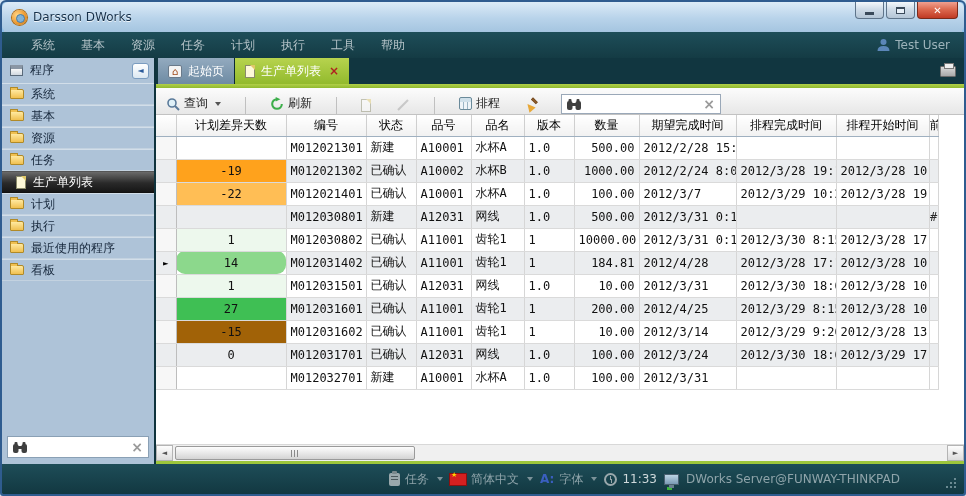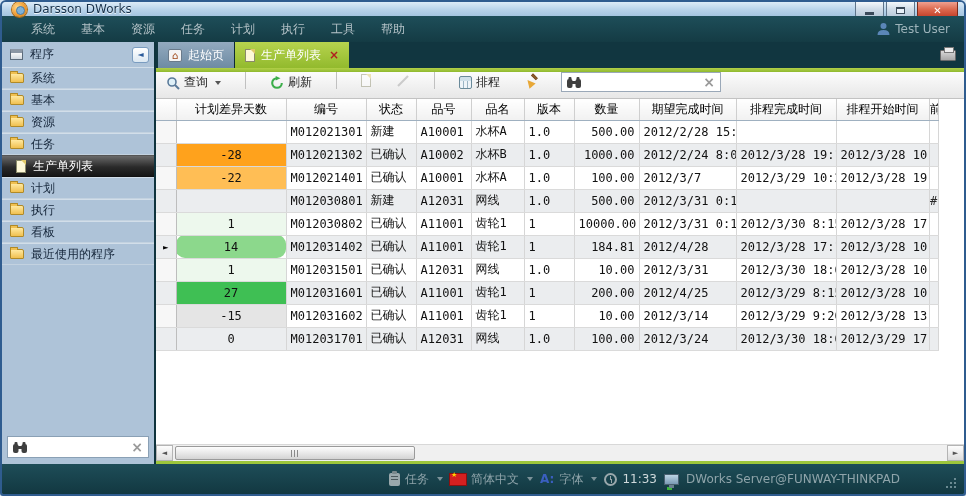--- a/index.html
+++ b/index.html
@@ -1,21 +1,21 @@
 <!DOCTYPE html>
 <html><head>
 <meta charset="utf-8">
 <style>
   * { margin:0; padding:0; box-sizing:border-box; }
   html,body { width:966px; height:496px; background:#d7e6f3; font-family:"DejaVu Sans","Liberation Sans",sans-serif; }
   .window { position:relative; width:966px; height:496px; border:2px solid #2f5c8f; border-radius:6px 6px 3px 3px;
             box-shadow: inset 0 0 0 2px #8fc0e8; background:#aec3d8; overflow:hidden; display:flex; flex-direction:column; }
 
   
-  .titlebar { height:14px; background:linear-gradient(#dcebf7,#b8d3ea 55%,#a5c5e0); display:flex; align-items:center; padding:0 6px 0 10px; flex:0 0 auto; }
+  .titlebar { height:30px; background:linear-gradient(#dcebf7,#b8d3ea 55%,#a5c5e0); display:flex; align-items:center; padding:0 6px 0 10px; flex:0 0 auto;border-radius:6px; }
   .gear-icon { width:15px; height:15px; border-radius:50%; background:radial-gradient(circle at 35% 35%, #ffd88a, #f09a2e 55%, #c87a18); position:relative; margin-right:6px; box-shadow:0 0 0 1px #b06d14; }
   .gear-icon::after { content:""; position:absolute; left:4px; top:4px; width:7px; height:7px; border-radius:50%; background:#7fb2d8; border:1px solid #4a7aa0; }
   .title-text { font-size:12px; color:#15304a; text-shadow:0 1px 0 rgba(255,255,255,.8); }
   .win-buttons { margin-left:auto; display:flex; gap:2px; align-self:flex-start; }
   .win-btn { height:17px; border:1px solid #5e748a; border-top:none; border-radius:0 0 4px 4px; display:flex; align-items:center; justify-content:center; font-size:9px; color:#2a3a4a; background:linear-gradient(#f4f8fb,#cfdce8 45%,#b4c6d6); }
   .win-btn.min,.win-btn.max { width:29px; }
   .win-btn.close { width:41px; background:linear-gradient(#f0a090,#dd6a50 45%,#c03a24); color:#fff; border-color:#7a2a1a; font-size:10px; font-weight:bold; }
   .glyph-min { width:9px; height:3px; background:#3a4a5a; margin-top:6px; }
   .glyph-max { width:9px; height:7px; border:1px solid #3a4a5a; border-top:2px solid #3a4a5a; background:#e8f0f8; }
 
@@ -51,21 +51,21 @@
   .tab { display:flex; align-items:center; gap:6px; padding:0 10px; font-size:12px; color:#fff; cursor:pointer; }
   .tab.home-tab { background:linear-gradient(#93aabf,#6e8ba3); border-right:1px solid #0d2a33; }
   .tab.active-tab { background:linear-gradient(#b7d34e,#92ba2d); }
   .home-chip { width:14px; height:13px; background:#f4f4f4; border:1px solid #6a7a8a; border-radius:2px; font-size:10px; line-height:11px; text-align:center; color:#a04818; }
   .tab-close { color:#b02020; font-size:12px; font-weight:bold; margin-left:2px; }
   .printer-icon { margin-left:auto; align-self:center; margin-right:8px; width:16px; height:11px; background:linear-gradient(#d8d8d8,#a8a8a8); border:1px solid #6a6a6a; border-radius:1px; position:relative; }
   .printer-icon::before { content:""; position:absolute; left:3px; top:-4px; width:8px; height:4px; background:#eee; border:1px solid #777; }
   .greenstrip { height:4px; background:linear-gradient(#b2cf48,#8fb92f); flex:0 0 auto; }
 
   
-  .toolbar { height:27px; background:linear-gradient(#fcfcfc,#e7e7e7); border-bottom:1px solid #c2c2c2; display:flex; align-items:flex-start; padding:0 6px; gap:17px; font-size:12px; color:#1a1a1a; flex:0 0 auto; }
+  .toolbar { height:27px; background:linear-gradient(#fcfcfc,#e7e7e7); border-bottom:1px solid #c2c2c2; display:flex; align-items:flex-end; padding:0 6px; gap:17px; font-size:12px; color:#1a1a1a; flex:0 0 auto; }
   .tb-btn { display:flex; align-items:center; gap:4px; padding:2px 4px; border-radius:2px; cursor:pointer; }
   .tb-sep { width:1px; height:17px; background:#c0c0c0; margin:0 3px; }
   .caret { width:0; height:0; border-left:3px solid transparent; border-right:3px solid transparent; border-top:4px solid #555; margin-left:3px; }
   .disabled { opacity:.45; }
   .calc-icon { width:13px; height:13px; border:1px solid #6a8a9a; border-radius:2px; background:
       linear-gradient(#cfe0ea,#cfe0ea) 0 0/13px 4px no-repeat, repeating-linear-gradient(90deg,#eef4f8 0 3px,#9ab4c4 3px 4px), repeating-linear-gradient(#eef4f8 0 3px,#9ab4c4 3px 4px); }
   .broom-icon { width:15px; height:14px; position:relative; }
   .broom-icon::before { content:""; position:absolute; left:8px; top:0; width:6px; height:2px; background:#8a5a2a; transform:rotate(45deg); transform-origin:left top; box-shadow:0 0 0 0.5px #6a4018; }
   .broom-icon::after { content:""; position:absolute; left:1px; top:5px; border-style:solid; border-width:0 4px 8px 4px; border-color:transparent transparent #e8a838 transparent; transform:rotate(-40deg); }
   .tb-search { width:160px; height:20px; background:#fff; border:1px solid #9aa8b8; display:flex; align-items:center; padding:0 5px; gap:5px; }
@@ -185,25 +185,25 @@
           <div class="sb-item">
             <span class="folder-icon"></span>
             <span class="lbl">计划</span>
           </div>
           <div class="sb-item">
             <span class="folder-icon"></span>
             <span class="lbl">执行</span>
           </div>
           <div class="sb-item">
             <span class="folder-icon"></span>
+            <span class="lbl">最近使用的程序</span>
+          </div>
+          <div class="sb-item">
+            <span class="folder-icon"></span>
             <span class="lbl">看板</span>
-          </div>
-          <div class="sb-item">
-            <span class="folder-icon"></span>
-            <span class="lbl">最近使用的程序</span>
           </div>
         </div>
       <div class="sb-spacer"></div>
       <div class="sb-search">
         <svg class="icon" width="14" height="11" viewBox="0 0 14 11">
             <rect x="0" y="2" width="5.5" height="9" rx="2" fill="#3f3f3f"></rect>
             <rect x="8.5" y="2" width="5.5" height="9" rx="2" fill="#3f3f3f"></rect>
             <rect x="5" y="4" width="4" height="3" fill="#3f3f3f"></rect>
             <rect x="1.5" y="0" width="3" height="3" rx="1" fill="#3f3f3f"></rect>
             <rect x="9.5" y="0" width="3" height="3" rx="1" fill="#3f3f3f"></rect>
@@ -318,21 +318,21 @@
                 <td>水杯A</td>
                 <td>1.0</td>
                 <td class="num">500.00</td>
                 <td>2012/2/28 15:00</td>
                 <td></td>
                 <td></td>
                 <td></td>
               </tr>
               <tr class="even">
                 <td class="sel"></td>
-                <td class="diff" style="background: rgb(255, 162, 28);">-28</td>
+                <td class="diff" style="background: rgb(255, 162, 28);">-19</td>
                 <td>M012021302</td>
                 <td>已确认</td>
                 <td>A10002</td>
                 <td>水杯B</td>
                 <td>1.0</td>
                 <td class="num">1000.00</td>
                 <td>2012/2/24 8:00</td>
                 <td>2012/3/28 19:10</td>
                 <td>2012/3/28 10:52</td>
                 <td></td>
@@ -416,21 +416,21 @@
                 <td>齿轮1</td>
                 <td>1</td>
                 <td class="num">200.00</td>
                 <td>2012/4/25</td>
                 <td>2012/3/29 8:15</td>
                 <td>2012/3/28 10:52</td>
                 <td></td>
               </tr>
               <tr>
                 <td class="sel"></td>
-                <td class="diff" style="background: #e5e5e5;">-15</td>
+                <td class="diff" style="background: #a16207;">-15</td>
                 <td>M012031602</td>
                 <td>已确认</td>
                 <td>A11001</td>
                 <td>齿轮1</td>
                 <td>1</td>
                 <td class="num">10.00</td>
                 <td>2012/3/14</td>
                 <td>2012/3/29 9:20</td>
                 <td>2012/3/28 13:40</td>
                 <td></td>
@@ -440,20 +440,34 @@
                 <td class="diff">0</td>
                 <td>M012031701</td>
                 <td>已确认</td>
                 <td>A12031</td>
                 <td>网线</td>
                 <td>1.0</td>
                 <td class="num">100.00</td>
                 <td>2012/3/24</td>
                 <td>2012/3/30 18:00</td>
                 <td>2012/3/29 17:46</td>
+                <td></td>
+              </tr>
+              <tr>
+                <td class="sel"></td>
+                <td class="diff"></td>
+                <td>M012032701</td>
+                <td>新建</td>
+                <td>A10001</td>
+                <td>水杯A</td>
+                <td>1.0</td>
+                <td class="num">100.00</td>
+                <td>2012/3/31</td>
+                <td></td>
+                <td></td>
                 <td></td>
               </tr>
             </tbody>
         </table>
       </div>
 
       <div class="hscroll">
         <span class="hs-arrow">◄</span>
         <span class="hs-track">
           <span class="hs-thumb">

